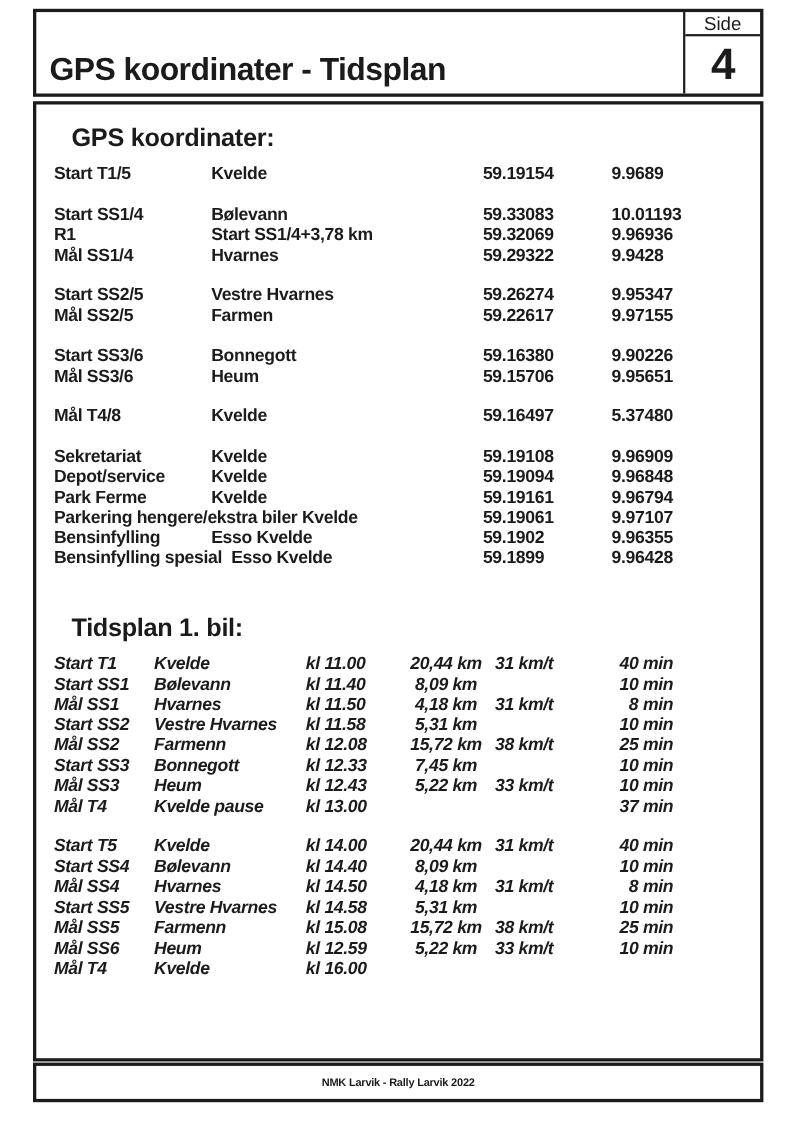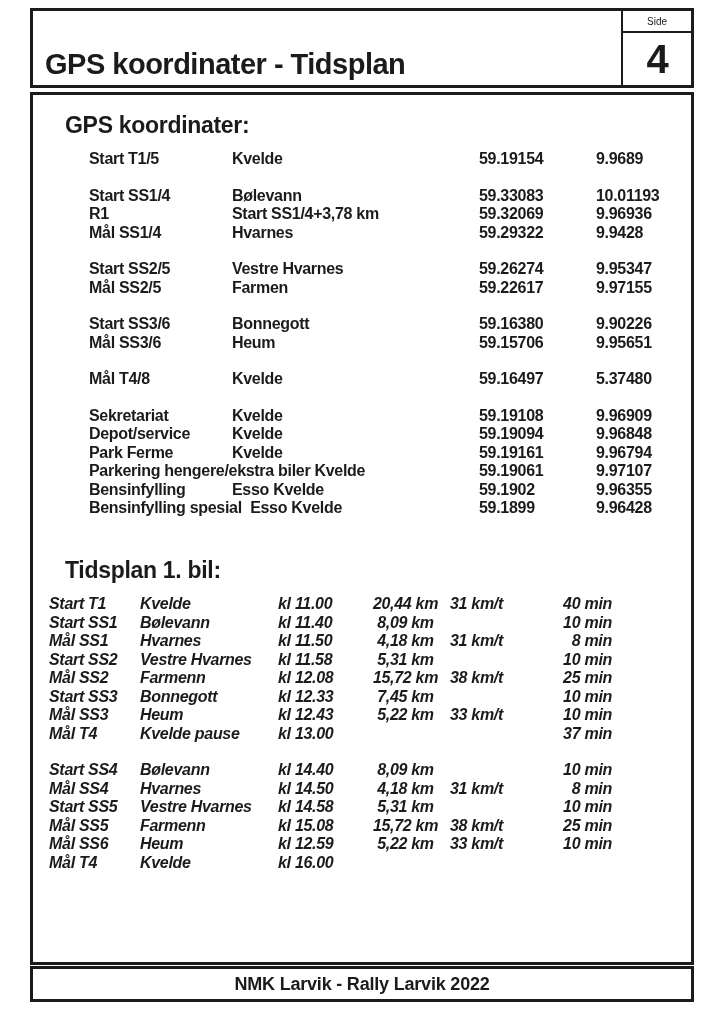--- a/index.html
+++ b/index.html
@@ -43,21 +43,21 @@
   .side-box {
     width: 70px;
     border-left: 2px solid #1b1b1b;
     display: flex;
     flex-direction: column;
     box-sizing: border-box;
   }
   .side-label {
     height: 22px;
     border-bottom: 2px solid #1b1b1b;
-    font-size: 10px;
+    font-size: 17px;
     font-weight: normal;
     text-align: center;
     line-height: 21px;
     box-sizing: border-box;
   }
   .side-number {
     flex: 1;
     display: flex;
     align-items: center;
     justify-content: center;
@@ -98,21 +98,21 @@
     overflow: visible;
     vertical-align: top;
   }
   tr.spacer td {
     height: 18px;
     line-height: 18px;
     font-size: 1px;
   }
 
   
-  #gps-table { width: 630px; margin-left: 40px; }
+  #gps-table { width: 630px; }
   #gps-table col.c1 { width: 143px; }
   #gps-table col.c2 { width: 247px; }
   #gps-table col.c3 { width: 117px; }
   #gps-table col.c4 { width: 123px; }
 
   
   #tidsplan-table { width: 563px; font-style: italic; }
   #tidsplan-table col.c1 { width: 91px; }
   #tidsplan-table col.c2 { width: 138px; }
   #tidsplan-table col.c3 { width: 83px; }
@@ -126,21 +126,21 @@
   
   .footer-box {
     position: absolute;
     left: 30px; top: 966px;
     width: 664px; height: 36px;
     border: 3px solid #1b1b1b;
     box-sizing: border-box;
     display: flex;
     align-items: center;
     justify-content: center;
-    font-size: 18px;
+    font-size: 10px;
     letter-spacing: -0.2px;
   }
 </style>
 </head>
 <body>
 
 <div class="page">
 
   <div class="header-box">
     <div class="title-cell">
@@ -342,20 +342,28 @@
             <td>Kvelde pause</td>
             <td>kl 13.00</td>
             <td></td>
             <td></td>
             <td>37 min</td>
           </tr>
           <tr class="spacer">
             <td colspan="6"></td>
           </tr>
           <tr>
+            <td>Start T5</td>
+            <td>Kvelde</td>
+            <td>kl 14.00</td>
+            <td>20,44 km</td>
+            <td>31 km/t</td>
+            <td>40 min</td>
+          </tr>
+          <tr>
             <td>Start SS4</td>
             <td>Bølevann</td>
             <td>kl 14.40</td>
             <td>8,09 km</td>
             <td></td>
             <td>10 min</td>
           </tr>
           <tr>
             <td>Mål SS4</td>
             <td>Hvarnes</td>

